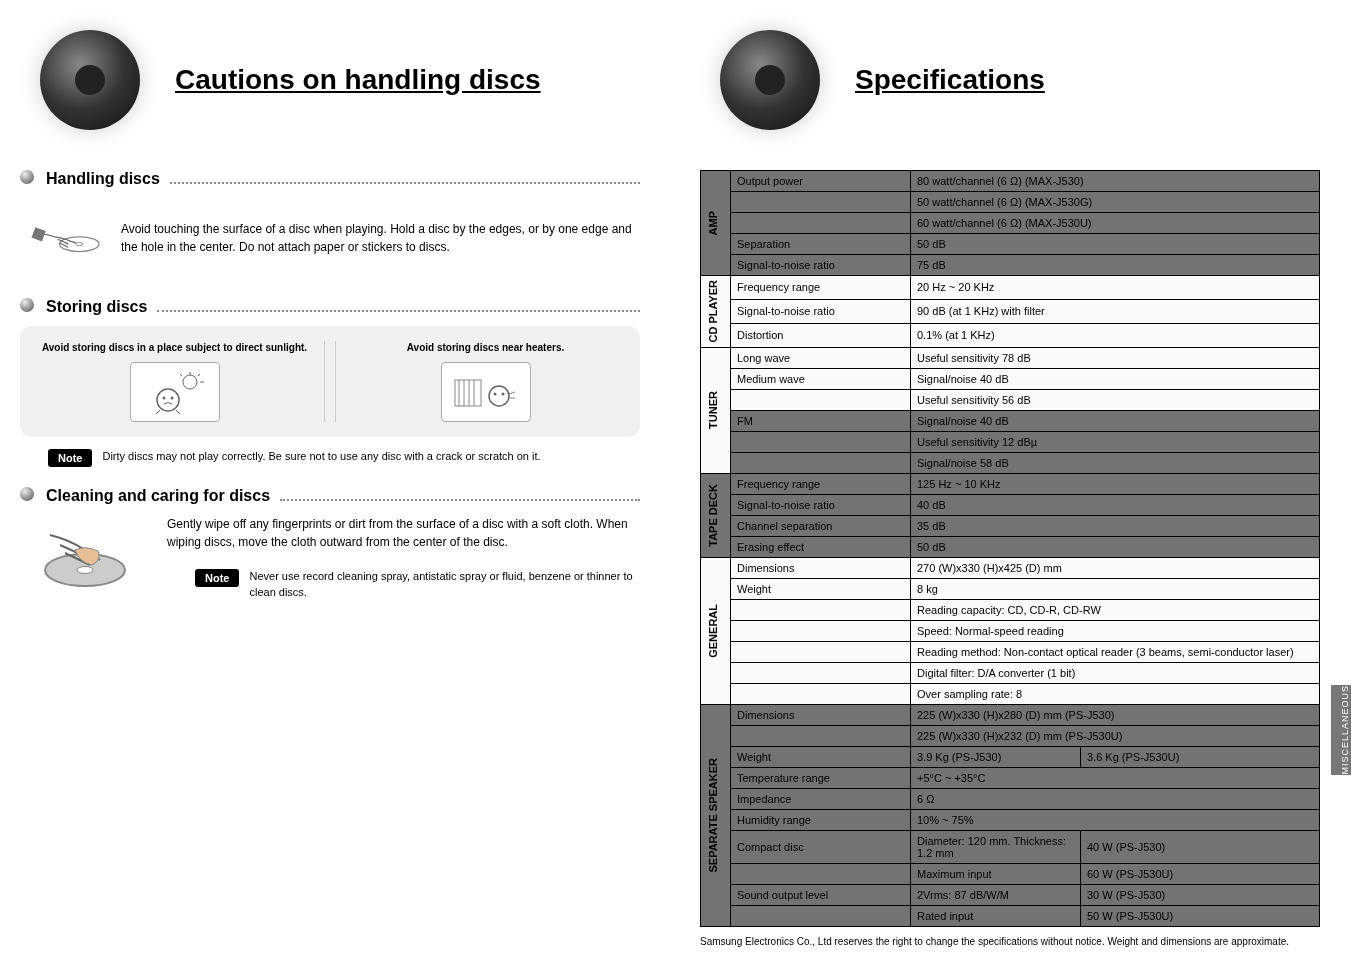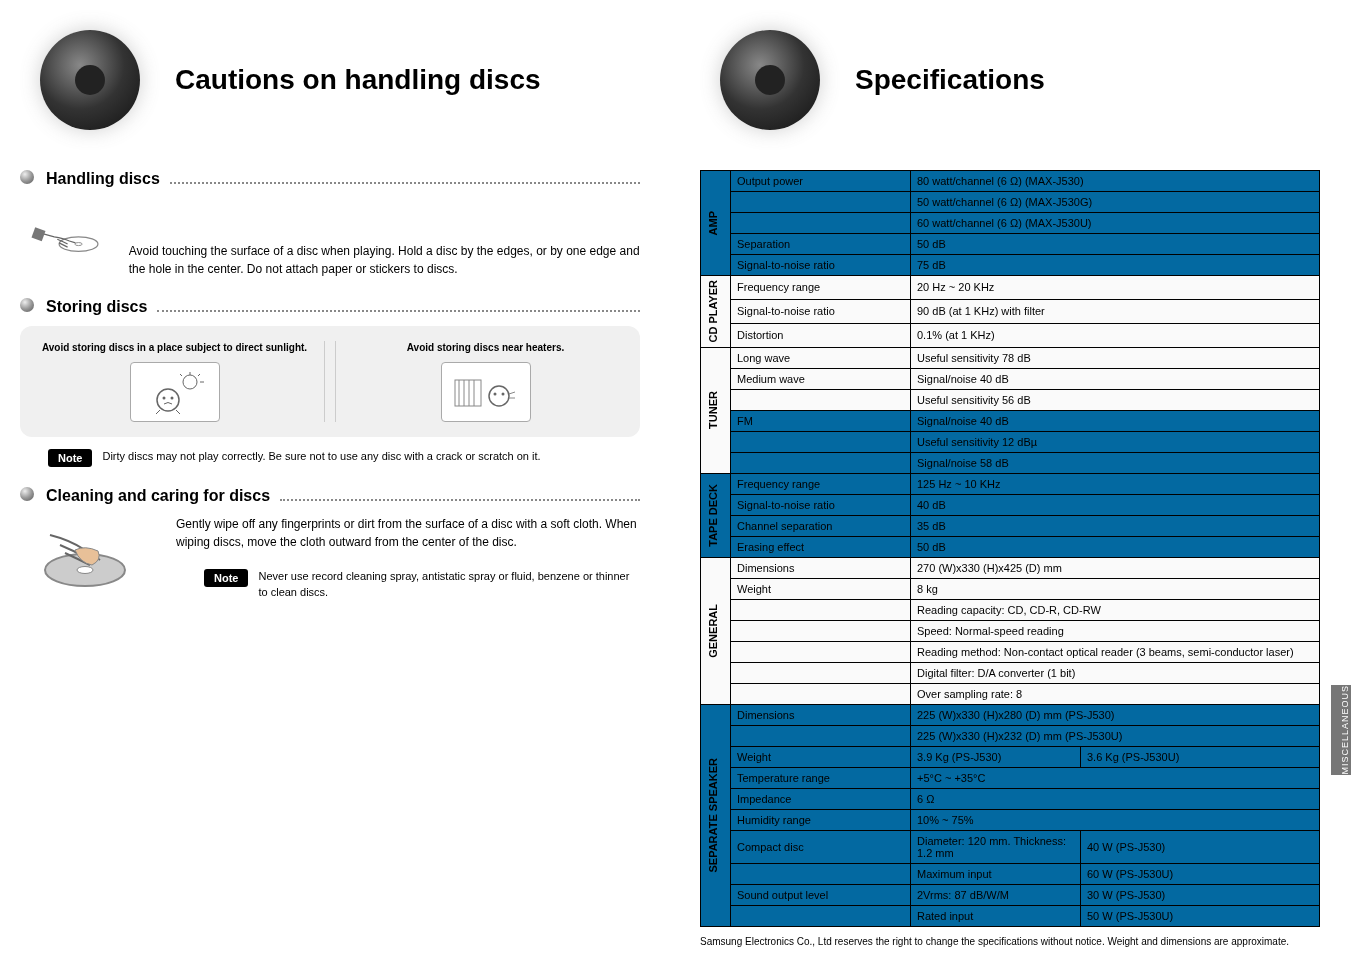--- a/index.html
+++ b/index.html
@@ -4,48 +4,48 @@
 <style>
 * { margin: 0; padding: 0; box-sizing: border-box; }
 body { font-family: Arial, sans-serif; background: #fff; width: 1351px; height: 954px; position: relative; color: #000; }
 .page-container { display: flex; gap: 60px; padding: 10px 20px; }
 .page { width: 620px; position: relative; }
 
 .header-logo { display: flex; align-items: center; gap: 15px; margin-bottom: 20px; }
 .logo-img { width: 140px; height: 140px; position: relative; }
 .logo-circle { width: 100px; height: 100px; border-radius: 50%; background: radial-gradient(circle at 40% 35%, #888, #333, #111); position: absolute; top: 20px; left: 20px; box-shadow: 0 0 20px rgba(100,100,100,0.3); }
 .logo-center { width: 30px; height: 30px; border-radius: 50%; background: #222; position: absolute; top: 55px; left: 55px; }
-.header-text { display: flex; flex-direction: column; }
+.header-text { display: flex; flex-direction: column; text-decoration: underline; }
 .header-title { font-size: 28px; font-weight: bold; }
 
 .section-head { display: flex; margin-top: 20px; margin-bottom: 10px; }
 .bullet { width: 14px; height: 14px; border-radius: 50%; background: radial-gradient(circle at 35% 30%, #eee, #999, #555); margin-right: 12px; flex-shrink: 0; }
 .section-title { font-size: 16px; font-weight: bold; margin-right: 10px; }
 .dots { flex: 1; border-bottom: 2px dotted #888; margin-bottom: 4px; }
 
 .hand-disc-svg { width: 120px; height: 80px; margin-left: 10px; }
 .body-right { font-size: 12px; line-height: 1.5; }
-.flex-row { display: flex; gap: 26px; align-items: flex-end; }
+.flex-row { display: flex; gap: 17px; align-items: center; }
 
 .gray-panel { background: #f0f0f0; border-radius: 12px; padding: 15px; margin-top: 10px; }
 .panel-columns { display: flex; justify-content: space-around; gap: 10px; }
 .panel-col { flex: 1; text-align: center; font-size: 10px; line-height: 1.3; font-weight: bold; }
 .panel-col-divider { width: 1px; background: #ccc; }
 .icon-box { width: 90px; height: 60px; margin: 8px auto 0; background: #fff; border: 1px solid #aaa; border-radius: 4px; display: flex; align-items: center; justify-content: center; }
 
 .note-row { display: flex; align-items: flex-start; gap: 10px; margin-top: 12px; padding-left: 28px; }
 .note-badge { background: #000; color: #fff; font-size: 11px; font-weight: bold; padding: 3px 10px; border-radius: 3px; flex-shrink: 0; }
 .note-text { font-size: 11px; line-height: 1.4; }
 
 .clean-svg { width: 120px; height: 85px; margin-left: 10px; }
 
 
 .spec-table { width: 100%; border-collapse: collapse; font-size: 11px; margin-top: 4px; }
 .spec-table td { border: 1px solid #000; padding: 4px 6px; vertical-align: middle; }
-.row-dark td { background: #0369a1; }
+.row-dark td { background: #737373; }
 .row-light td { background: #fafafa; }
 .col-group { width: 30px; background: #ddd; font-weight: bold; text-align: center; }
 .col-label { width: 180px; }
 .col-value { }
 .col-split { width: 170px; }
 .rotate { writing-mode: vertical-rl; text-orientation: mixed; transform: rotate(180deg); text-align: center; }
 .spec-footer { font-size: 10px; margin-top: 8px; line-height: 1.4; }
 
 .side-tab { position: absolute; right: -8px; top: 685px; width: 28px; height: 90px; background: #777; color: #fff; font-size: 9px; display: flex; align-items: center; justify-content: center; }
 .side-tab span { writing-mode: vertical-rl; transform: rotate(180deg); letter-spacing: 1px; }

